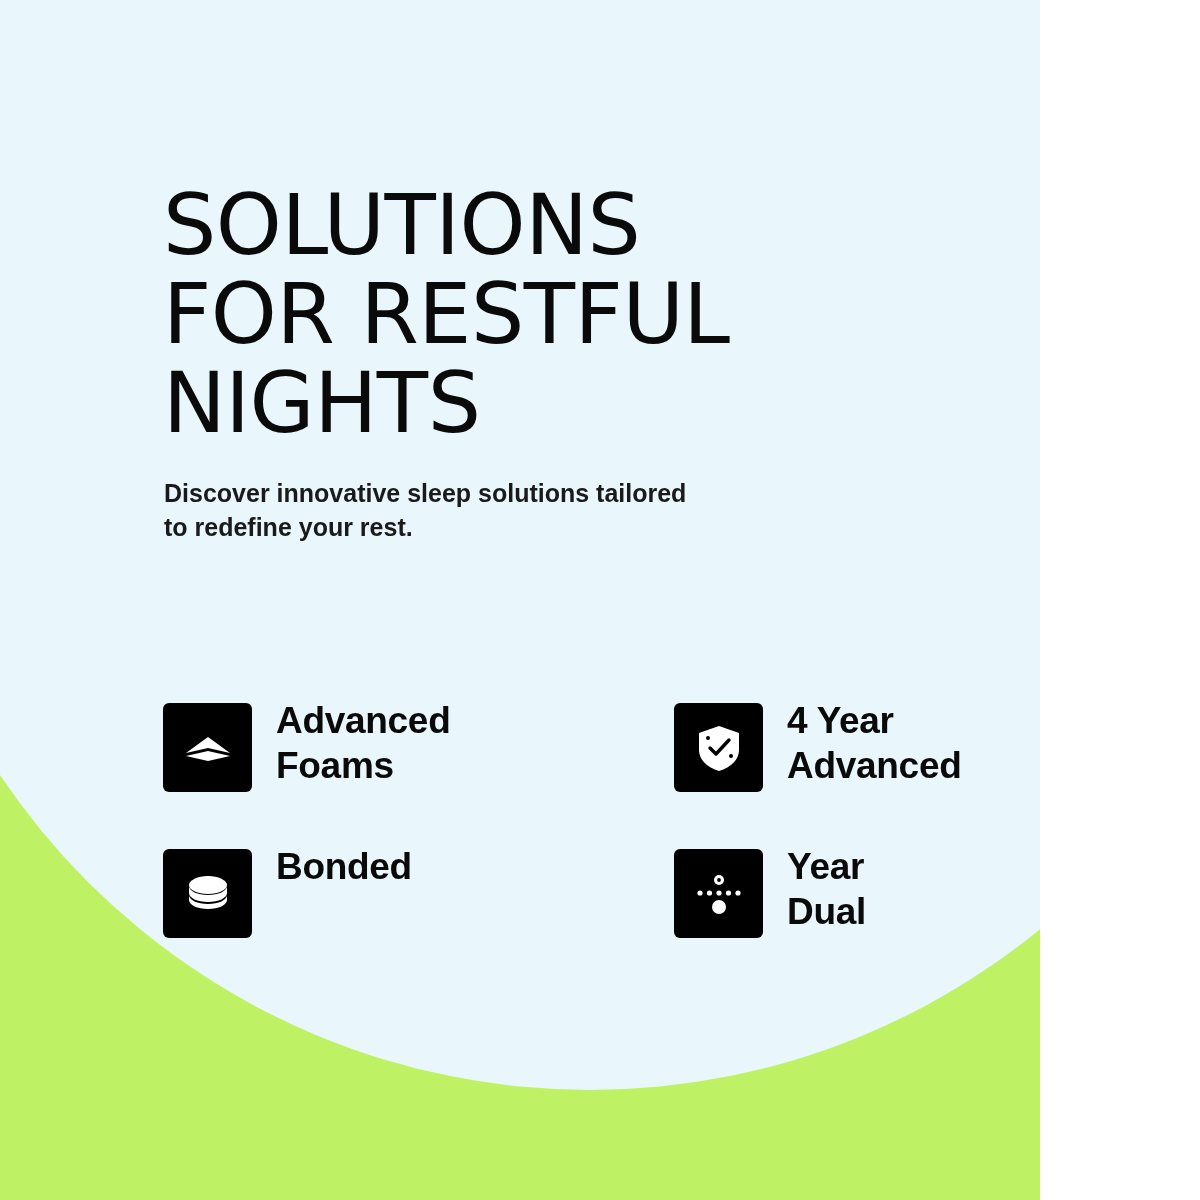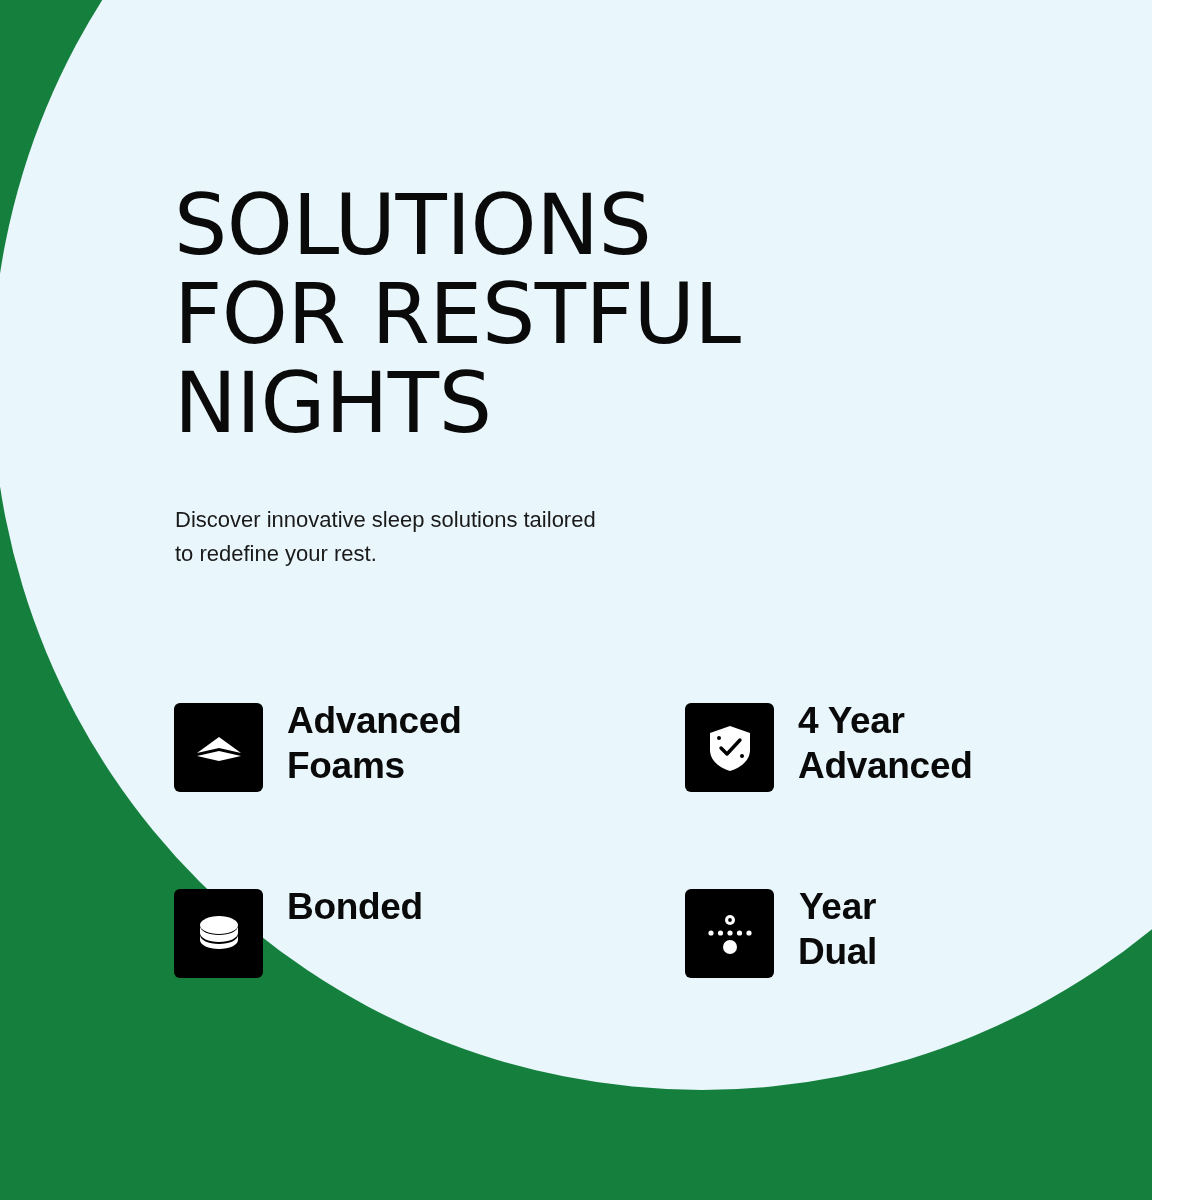--- a/index.html
+++ b/index.html
@@ -8,25 +8,24 @@
   }
   body {
     width: 1200px;
     height: 1200px;
     background: #ffffff;
     font-family: "Liberation Sans", sans-serif;
     overflow: hidden;
   }
   .canvas {
     position: relative;
-    width: 1141px;
+    width: 1040px;
     height: 1200px;
-    background: #15803d;
+    background: #bef264;
     overflow: hidden;
-    padding-left: 11px;
   }
   
   .blob {
     position: absolute;
     right: -260px;
     top: -330px;
     width: 1420px;
     height: 1420px;
     border-radius: 50%;
     background: #e9f6fb;
@@ -44,40 +43,39 @@
     line-height: 89px;
     letter-spacing: -0.5px;
     color: #0a0a0a;
     font-weight: 400;
     font-family: "DejaVu Sans", sans-serif;
     white-space: pre-line;
   }
   .subhead {
     position: absolute;
     left: 164px;
-    top: 503px;
-    font-size: 22px;
+    top: 476px;
+    font-size: 25px;
     line-height: 34px;
     color: #1a1a1a;
-    font-weight: 400;
+    font-weight: 700;
     white-space: pre-line;
   }
   .features {
     position: absolute;
     left: 163px;
     top: 703px;
     width: 900px;
   }
   .feature-row {
     display: flex;
     gap: 16px;
   }
   .feature-row + .feature-row {
-    margin-top: 97px;
-    text-align: center;
+    margin-top: 57px;
   }
   .feature {
     display: flex;
     align-items: flex-start;
     width: 560px;
   }
   .feature.second {
     width: 440px;
   }
   .icon-box {

